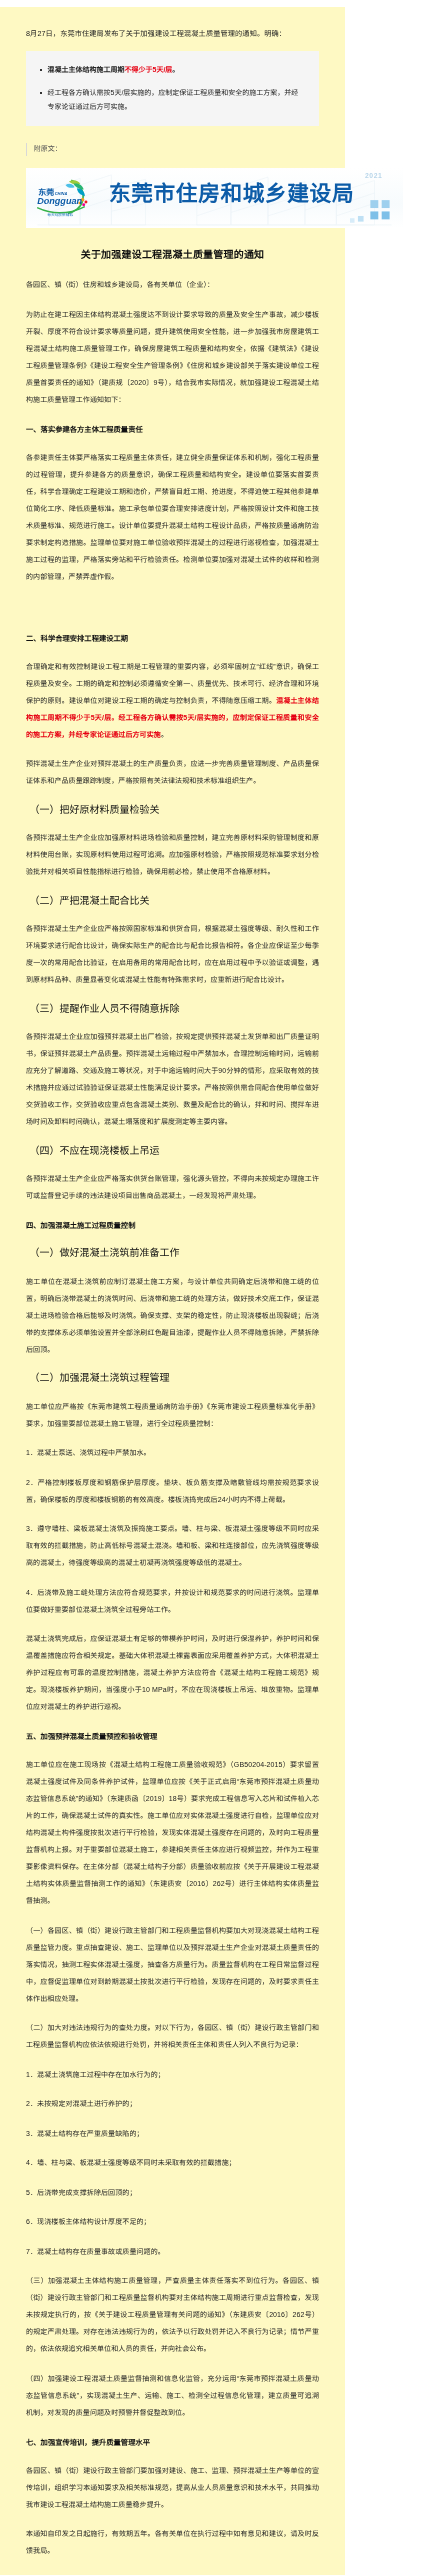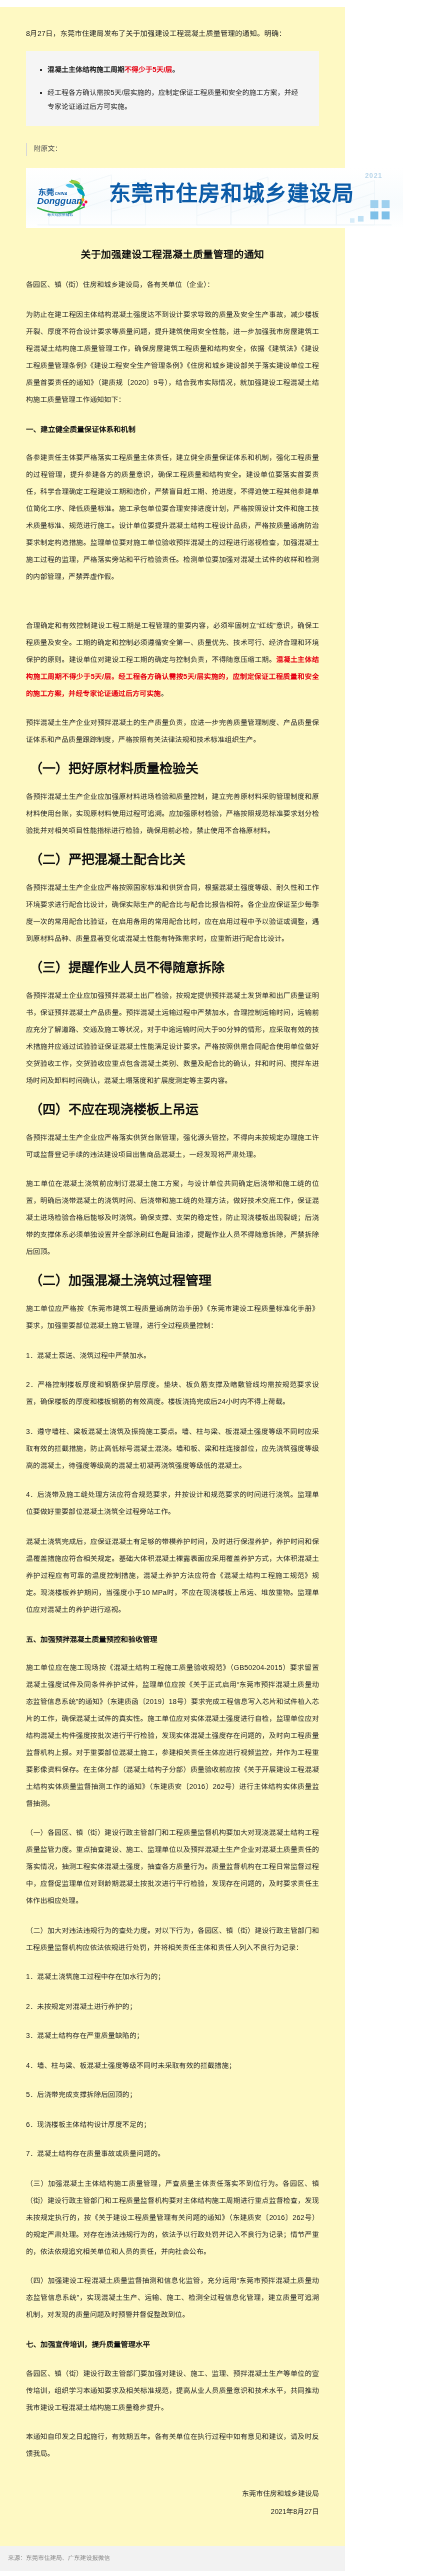--- a/index.html
+++ b/index.html
@@ -149,22 +149,22 @@
   }
   .doc p.salutation { margin-bottom: 12.5px; }
   .doc h3 {
     font-size: 7.3px;
     font-weight: bold;
     color: #111;
     margin: 15px 0 12.5px 0;
     line-height: 13.7px;
   }
   .doc h4 {
-    font-size: 13px;
-    font-weight: bold;
+    font-size: 10px;
+    font-weight: normal;
     color: #111;
     margin: 13.7px 0 12.5px 0;
     line-height: 13.7px;
     padding-left: 3.4px;
   }
   .doc p.item { margin-bottom: 12.5px; }
   .red { color: #e60012; font-weight: bold; }
   .spacer-lg { height: 19.4px; }
 
   
@@ -258,42 +258,45 @@
     </div>
 
     <div class="doc">
 
       <div class="doc-title">关于加强建设工程混凝土质量管理的通知</div>
 
       <p class="salutation">各园区、镇（街）住房和城乡建设局，各有关单位（企业）：</p>
 
       <p>为防止在建工程因主体结构混凝土强度达不到设计要求导致的质量及安全生产事故，减少楼板开裂、厚度不符合设计要求等质量问题，提升建筑使用安全性能，进一步加强我市房屋建筑工程混凝土结构施工质量管理工作，确保房屋建筑工程质量和结构安全，依据《建筑法》《建设工程质量管理条例》《建设工程安全生产管理条例》《住房和城乡建设部关于落实建设单位工程质量首要责任的通知》（建质规〔2020〕9号），结合我市实际情况，就加强建设工程混凝土结构施工质量管理工作通知如下：</p>
 
-      <h3>一、建立健全质量保证体系和机制</h3>
+      <h3>一、落实参建各方主体工程质量责任</h3>
       <p>各参建责任主体要严格落实工程质量主体责任，建立健全质量保证体系和机制，强化工程质量的过程管理，提升参建各方的质量意识，确保工程质量和结构安全。建设单位要落实首要责任，科学合理确定工程建设工期和造价，严禁盲目赶工期、抢进度，不得迫使工程其他参建单位简化工序、降低质量标准。施工承包单位要合理安排进度计划，严格按照设计文件和施工技术质量标准、规范进行施工。设计单位要提升混凝土结构工程设计品质，严格按质量通病防治要求制定构造措施。监理单位要对施工单位验收预拌混凝土的过程进行巡视检查，加强混凝土施工过程的监理，严格落实旁站和平行检验责任。检测单位要加强对混凝土试件的收样和检测的内部管理，严禁弄虚作假。</p>
 
       <div class="spacer-lg"></div>
 
+      <h3>二、科学合理安排工程建设工期</h3>
       <p><span>合理确定和有效控制建设工程工期是工程管理的重要内容，必须牢固树立“红线”意识，确保工程质量及安全。工期的确定和控制必须遵循安全第一、质量优先、技术可行、经济合理和环境保护的原则。建设单位对建设工程工期的确定与控制负责，不得随意压缩工期。</span><span class="red">混凝土主体结构施工周期不得少于5天/层。经工程各方确认需按5天/层实施的，应制定保证工程质量和安全的施工方案，并经专家论证通过后方可实施</span><span>。</span></p>
 
       <p>预拌混凝土生产企业对预拌混凝土的生产质量负责，应进一步完善质量管理制度、产品质量保证体系和产品质量跟踪制度，严格按照有关法律法规和技术标准组织生产。</p>
 
       <h4>（一）把好原材料质量检验关</h4>
       <p>各预拌混凝土生产企业应加强原材料进场检验和质量控制，建立完善原材料采购管理制度和原材料使用台账，实现原材料使用过程可追溯。应加强原材检验，严格按照规范标准要求划分检验批并对相关项目性能指标进行检验，确保用前必检，禁止使用不合格原材料。</p>
 
       <h4>（二）严把混凝土配合比关</h4>
       <p>各预拌混凝土生产企业应严格按照国家标准和供货合同，根据混凝土强度等级、耐久性和工作环境要求进行配合比设计，确保实际生产的配合比与配合比报告相符。各企业应保证至少每季度一次的常用配合比验证，在启用备用的常用配合比时，应在启用过程中予以验证或调整，遇到原材料品种、质量显著变化或混凝土性能有特殊需求时，应重新进行配合比设计。</p>
 
       <h4>（三）提醒作业人员不得随意拆除</h4>
       <p>各预拌混凝土企业应加强预拌混凝土出厂检验，按规定提供预拌混凝土发货单和出厂质量证明书，保证预拌混凝土产品质量。预拌混凝土运输过程中严禁加水，合理控制运输时间，运输前应充分了解道路、交通及施工等状况，对于中途运输时间大于90分钟的情形，应采取有效的技术措施并应通过试验验证保证混凝土性能满足设计要求。严格按照供需合同配合使用单位做好交货验收工作，交货验收应重点包含混凝土类别、数量及配合比的确认，拌和时间、搅拌车进场时间及卸料时间确认，混凝土塌落度和扩展度测定等主要内容。</p>
 
       <h4>（四）不应在现浇楼板上吊运</h4>
       <p>各预拌混凝土生产企业应严格落实供货台账管理，强化源头管控，不得向未按规定办理施工许可或监督登记手续的违法建设项目出售商品混凝土，一经发现将严肃处理。</p>
 
-
+      <h3>四、加强混凝土施工过程质量控制</h3>
+
+      <h4>（一）做好混凝土浇筑前准备工作</h4>
       <p>施工单位在混凝土浇筑前应制订混凝土施工方案，与设计单位共同确定后浇带和施工缝的位置，明确后浇带混凝土的浇筑时间、后浇带和施工缝的处理方法，做好技术交底工作，保证混凝土进场检验合格后能够及时浇筑。确保支撑、支架的稳定性，防止现浇楼板出现裂缝；后浇带的支撑体系必须单独设置并全部涂刷红色醒目油漆，提醒作业人员不得随意拆除，严禁拆除后回顶。</p>
 
       <h4>（二）加强混凝土浇筑过程管理</h4>
       <p>施工单位应严格按《东莞市建筑工程质量通病防治手册》《东莞市建设工程质量标准化手册》要求，加强重要部位混凝土施工管理，进行全过程质量控制：</p>
       <p class="item">1．混凝土泵送、浇筑过程中严禁加水。</p>
       <p class="item">2．严格控制楼板厚度和钢筋保护层厚度。垫块、板负筋支撑及暗敷管线均需按规范要求设置，确保楼板的厚度和楼板钢筋的有效高度。楼板浇捣完成后24小时内不得上荷载。</p>
       <p class="item">3．遵守墙柱、梁板混凝土浇筑及振捣施工要点。墙、柱与梁、板混凝土强度等级不同时应采取有效的拦截措施，防止高低标号混凝土混浇。墙和板、梁和柱连接部位，应先浇筑强度等级高的混凝土，待强度等级高的混凝土初凝再浇筑强度等级低的混凝土。</p>
       <p class="item">4．后浇带及施工缝处理方法应符合规范要求，并按设计和规范要求的时间进行浇筑。监理单位要做好重要部位混凝土浇筑全过程旁站工作。</p>
 
       <p>混凝土浇筑完成后，应保证混凝土有足够的带模养护时间，及时进行保湿养护，养护时间和保温覆盖措施应符合相关规定。基础大体积混凝土裸露表面应采用覆盖养护方式，大体积混凝土养护过程应有可靠的温度控制措施，混凝土养护方法应符合《混凝土结构工程施工规范》规定。现浇楼板养护期间，当强度小于10 MPa时，不应在现浇楼板上吊运、堆放重物。监理单位应对混凝土的养护进行巡视。</p>

